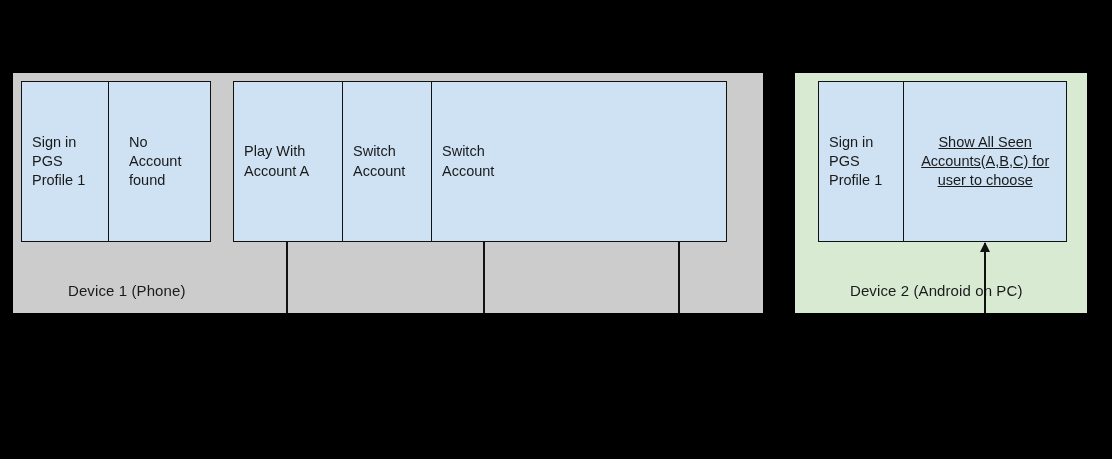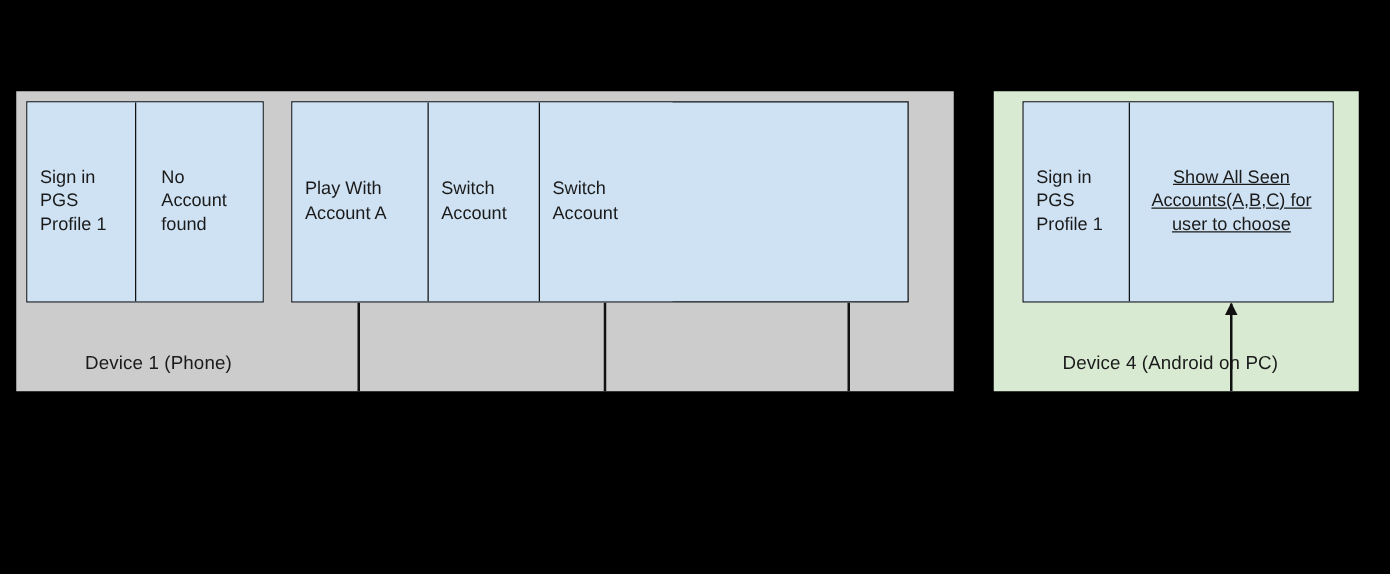--- a/index.html
+++ b/index.html
@@ -149,21 +149,21 @@
     <div class="step-box align-left">No Account found</div>
   </div>
 
   <div class="box-group" id="group-accounts-phone">
     <div class="step-box align-left">Play With Account A</div>
     <div class="step-box align-left">Switch Account</div>
     <div class="step-box align-left">Switch Account</div>
   </div>
 
   <div class="panel" id="panel-device2">
-    <div class="panel-label">Device 4 (Android on PC)</div>
+    <div class="panel-label">Device 2 (Android on PC)</div>
   </div>
 
   <div class="box-group" id="group-signin-pc">
     <div class="step-box align-left">Sign in PGS Profile 1</div>
     <div class="step-box align-center">Show All Seen Accounts(A,B,C) for user to choose</div>
   </div>
 
   <div id="arrow-to-account-picker">
     <div class="arrow-head"></div>
   </div>

